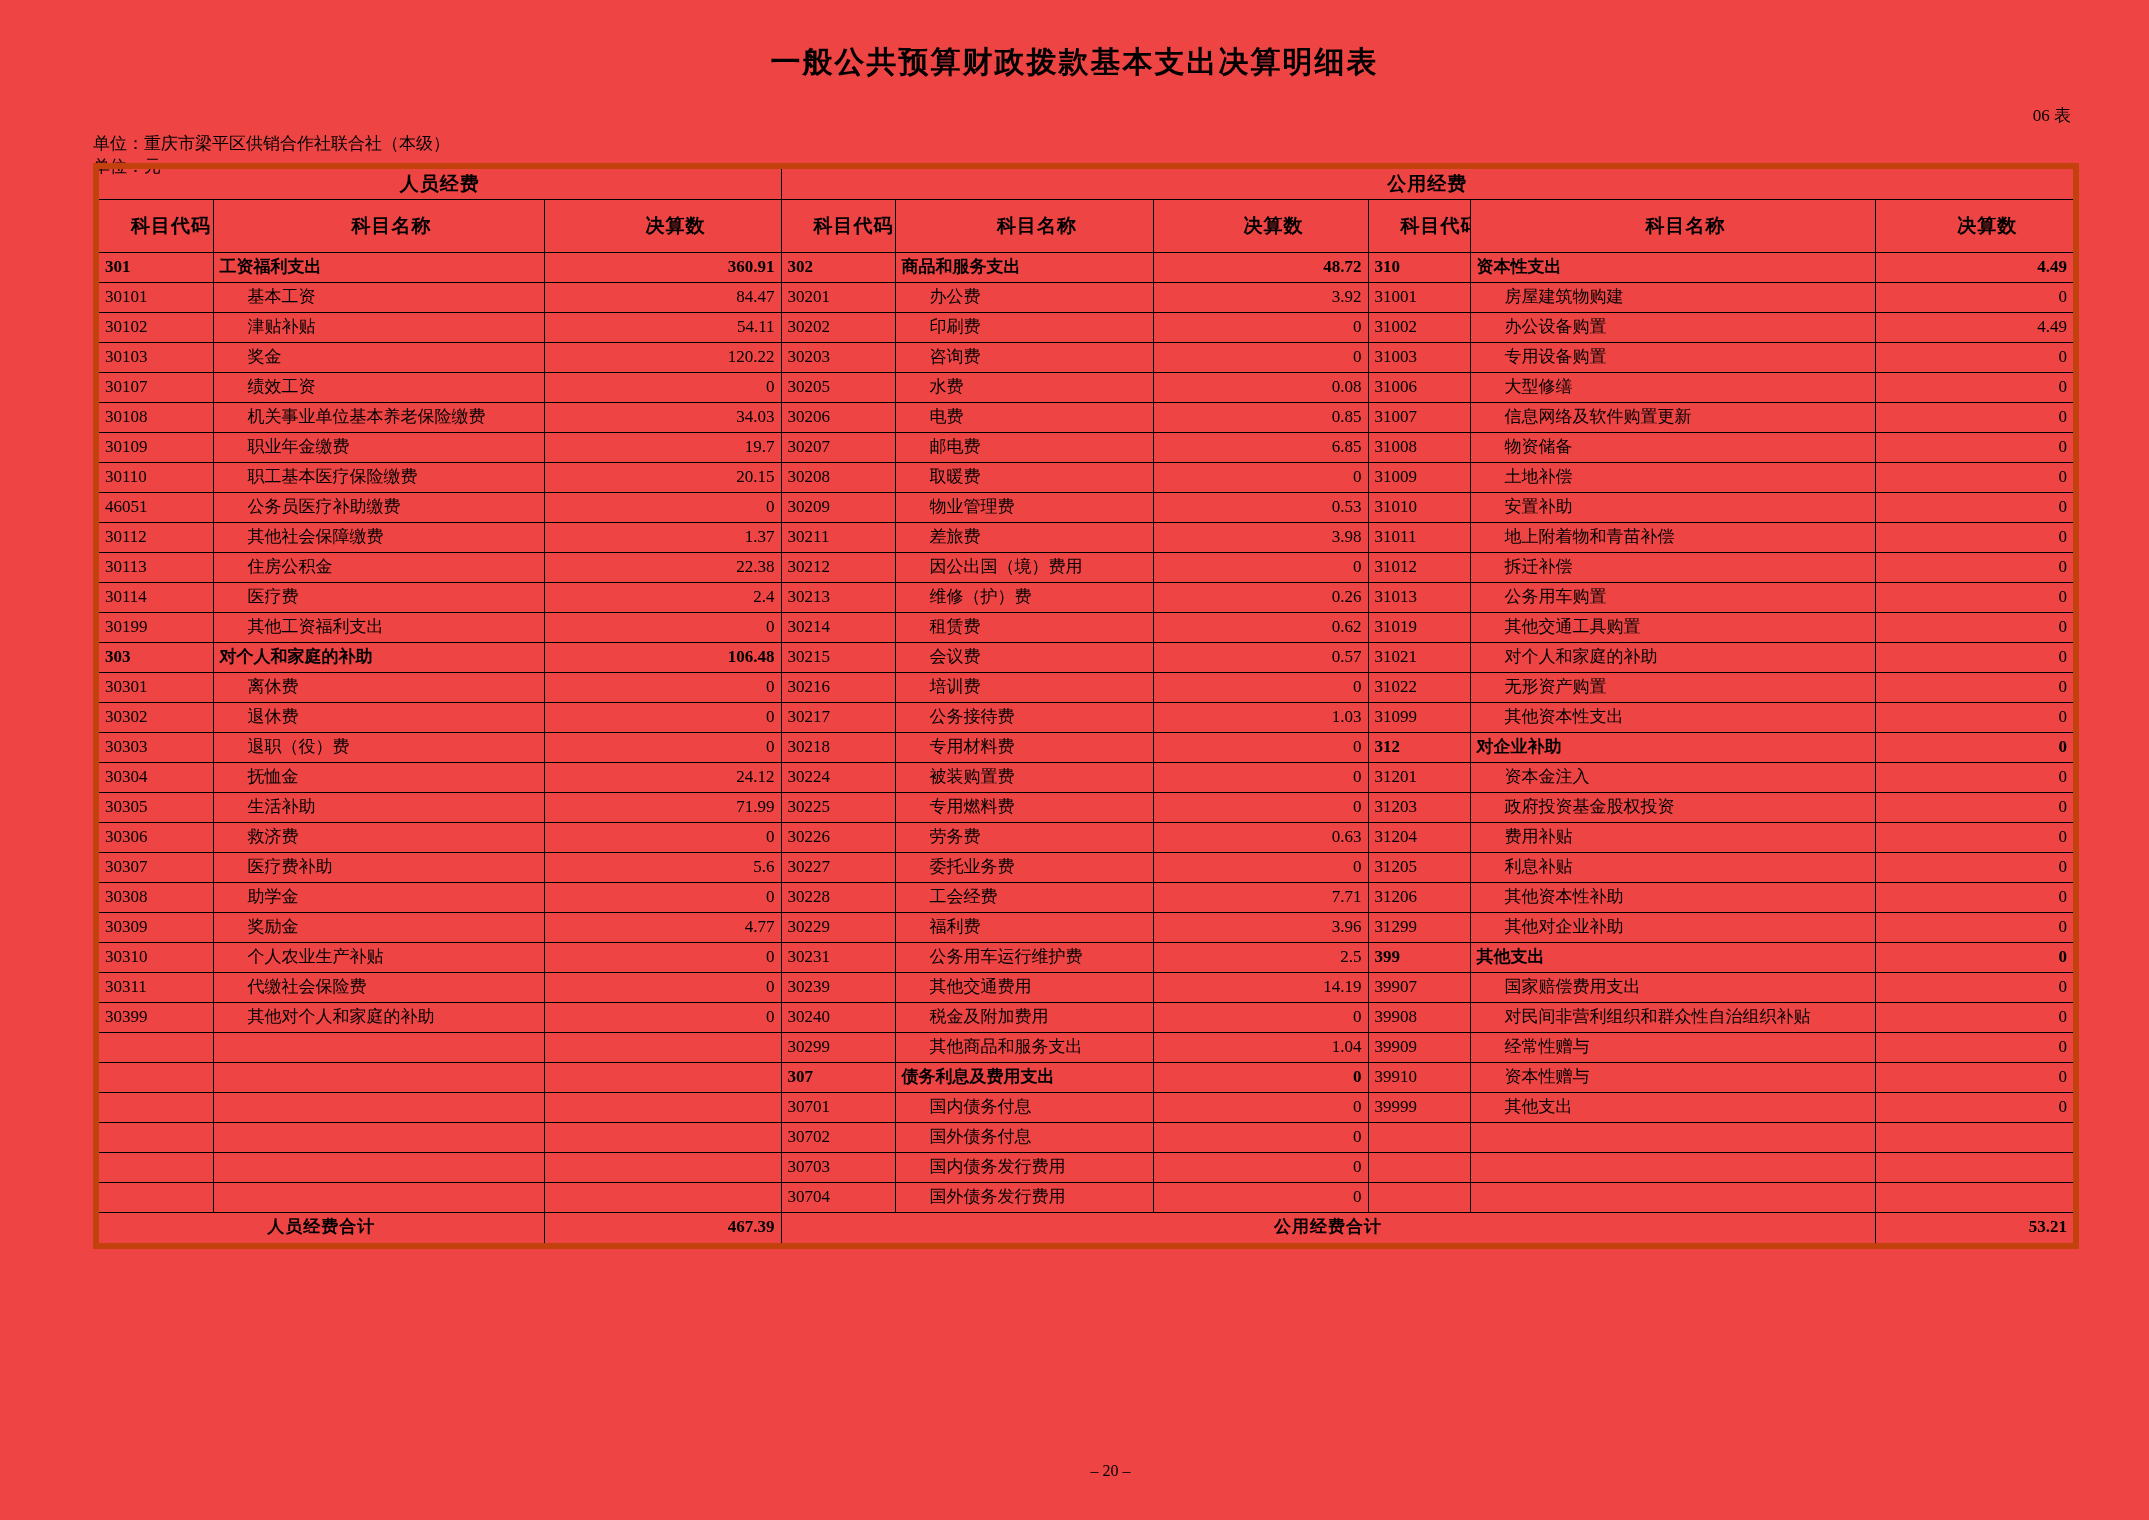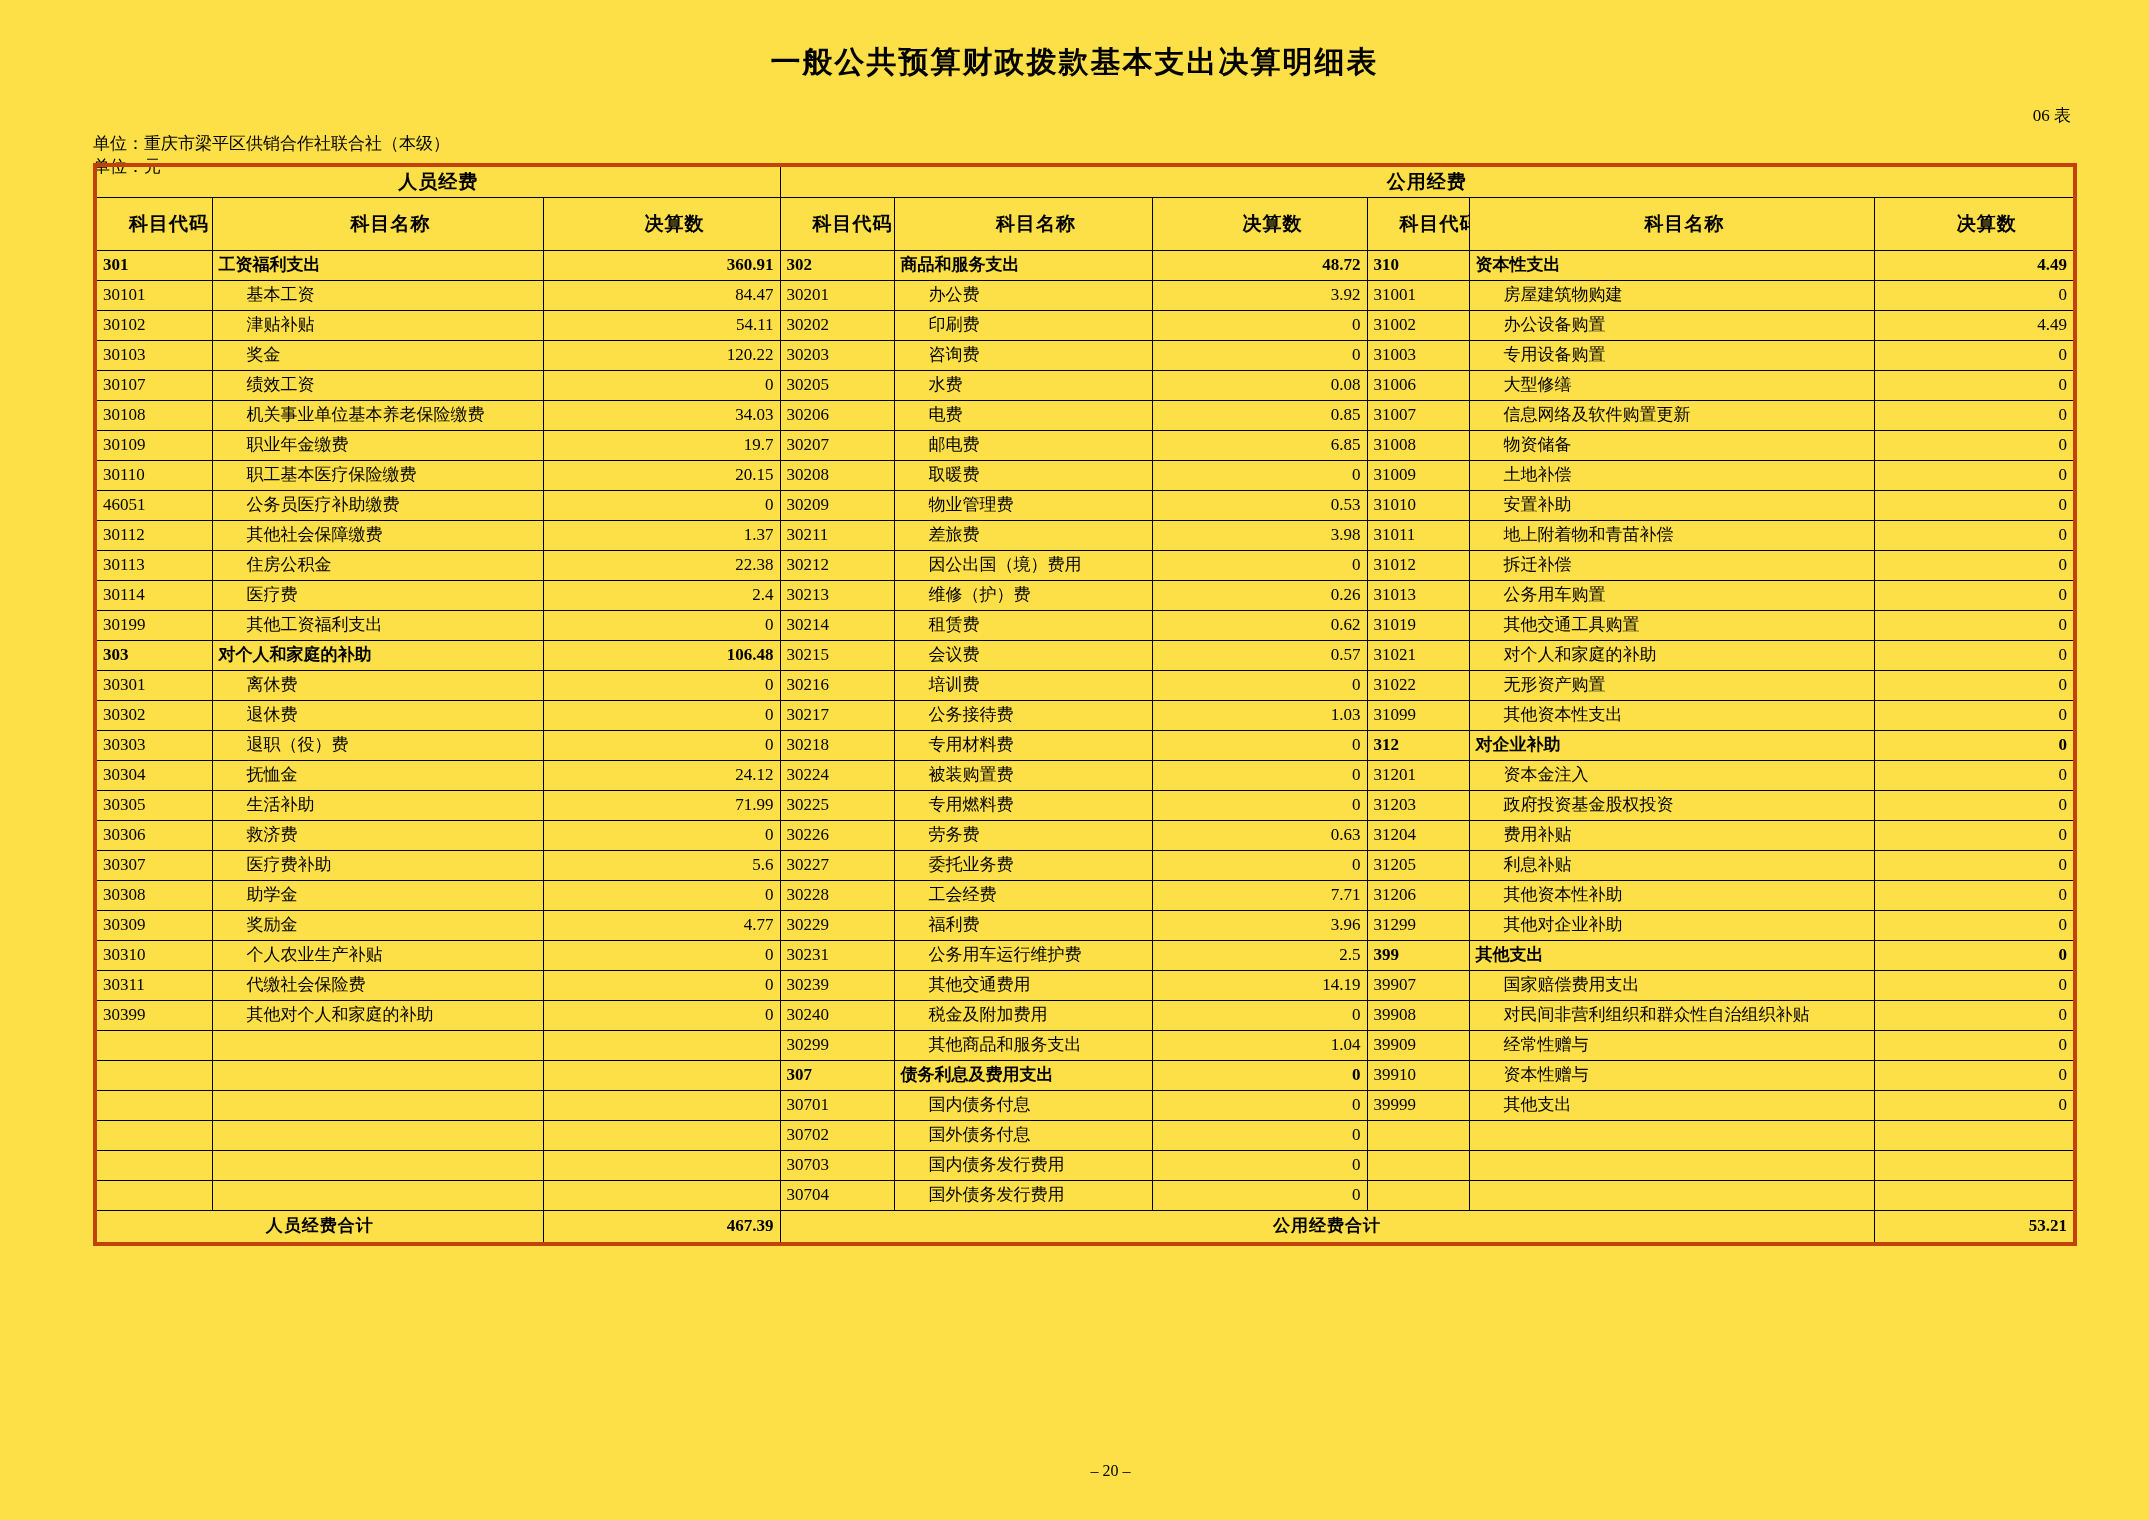--- a/index.html
+++ b/index.html
@@ -1,38 +1,38 @@
 <!DOCTYPE html>
 <html><head>
 <meta charset="utf-8">
 <style>
   html,body{margin:0;padding:0;background:#888;}
   .page{
     position:relative;
     width:2149px;height:1520px;
-    background:#fde047;
+    background:#ef4444;
     font-family:"Liberation Serif","DejaVu Serif",serif;
     color:#000;
     overflow:hidden;
   }
   .title{
     position:absolute;top:42px;left:0;width:100%;
     text-align:center;font-size:30px;font-weight:bold;letter-spacing:2px;
   }
   .table-no{
     position:absolute;top:104px;right:78px;font-size:17px;
   }
   .unit-row{
     position:absolute;top:132px;left:93px;width:1980px;
     display:flex;justify-content:space-between;font-size:17px;flex-direction:column;
   }
   table.fin{
     position:absolute;left:93px;top:163px;width:1980px;
     border-collapse:collapse;table-layout:fixed;
-    border:4px solid #c2410c;
+    border:6px solid #c2410c;
   }
   table.fin th, table.fin td{
     border:1px solid #000;
     font-size:17px;line-height:1.1;
     padding:0 6px;
     overflow:hidden;white-space:nowrap;
     font-weight:normal;
   }
   tr.group-h th{height:30px;font-size:19px;font-weight:bold;text-align:center;letter-spacing:1px;}
   tr.col-h th{height:52px;font-size:19px;font-weight:bold;text-align:center;letter-spacing:1px;padding-left:32px;}

